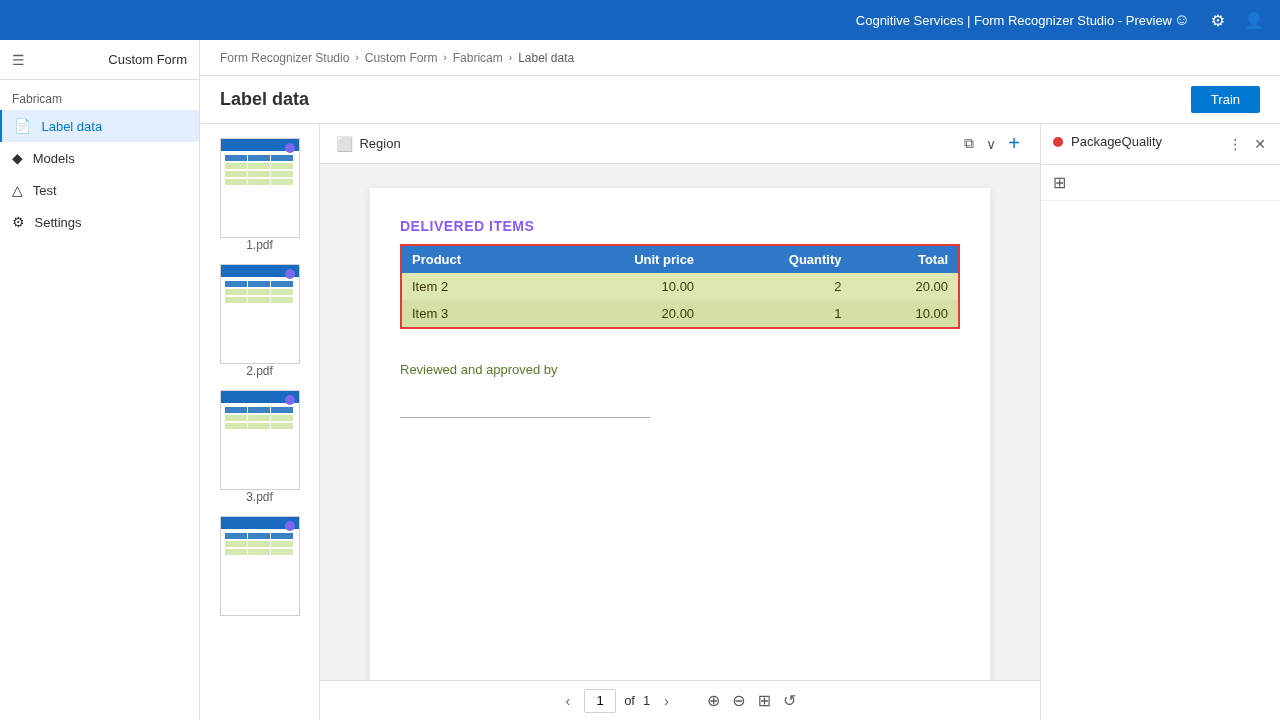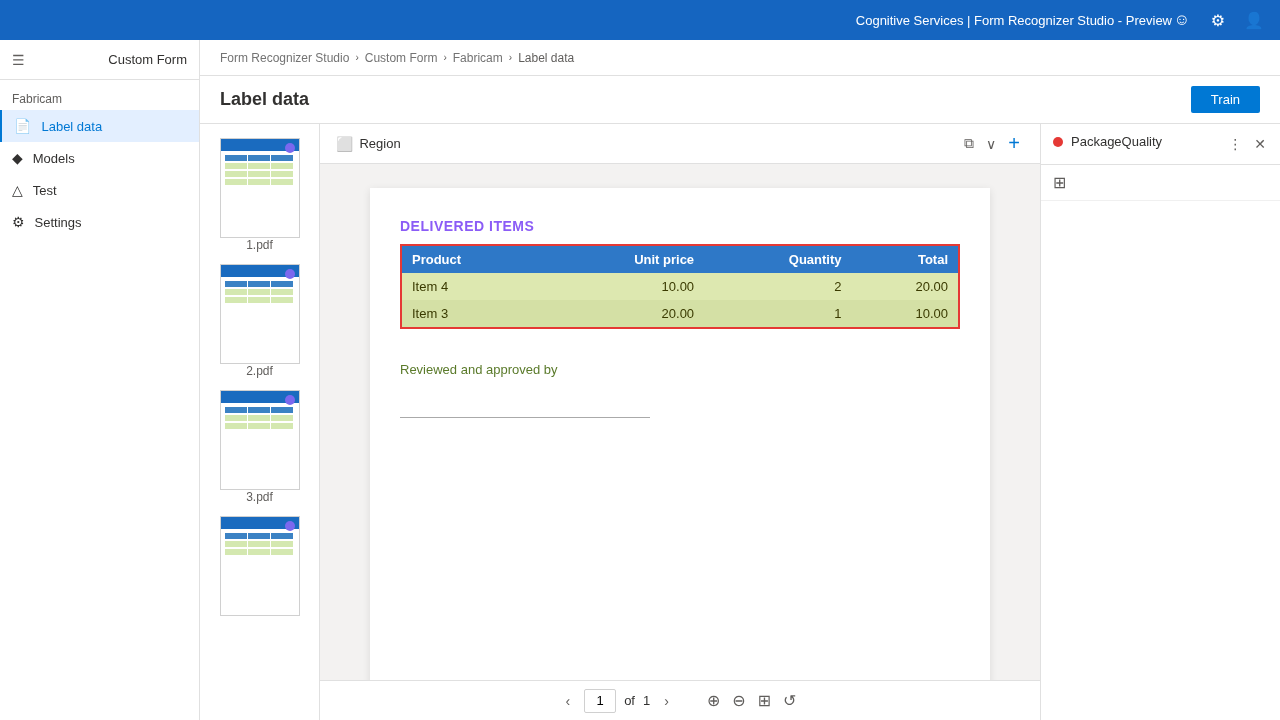--- a/index.html
+++ b/index.html
@@ -463,21 +463,21 @@
                 <thead>
                   <tr>
                     <th>Product</th>
                     <th class="right">Unit price</th>
                     <th class="right">Quantity</th>
                     <th class="right">Total</th>
                   </tr>
                 </thead>
                 <tbody id="items-table-body">
                 <tr>
-      <td>Item 4</td>
+      <td>Item 2</td>
       <td class="right">10.00</td>
       <td class="right">2</td>
       <td class="right">20.00</td>
     </tr>
                     <tr>
       <td>Item 3</td>
       <td class="right">20.00</td>
       <td class="right">1</td>
       <td class="right">10.00</td>
     </tr>

